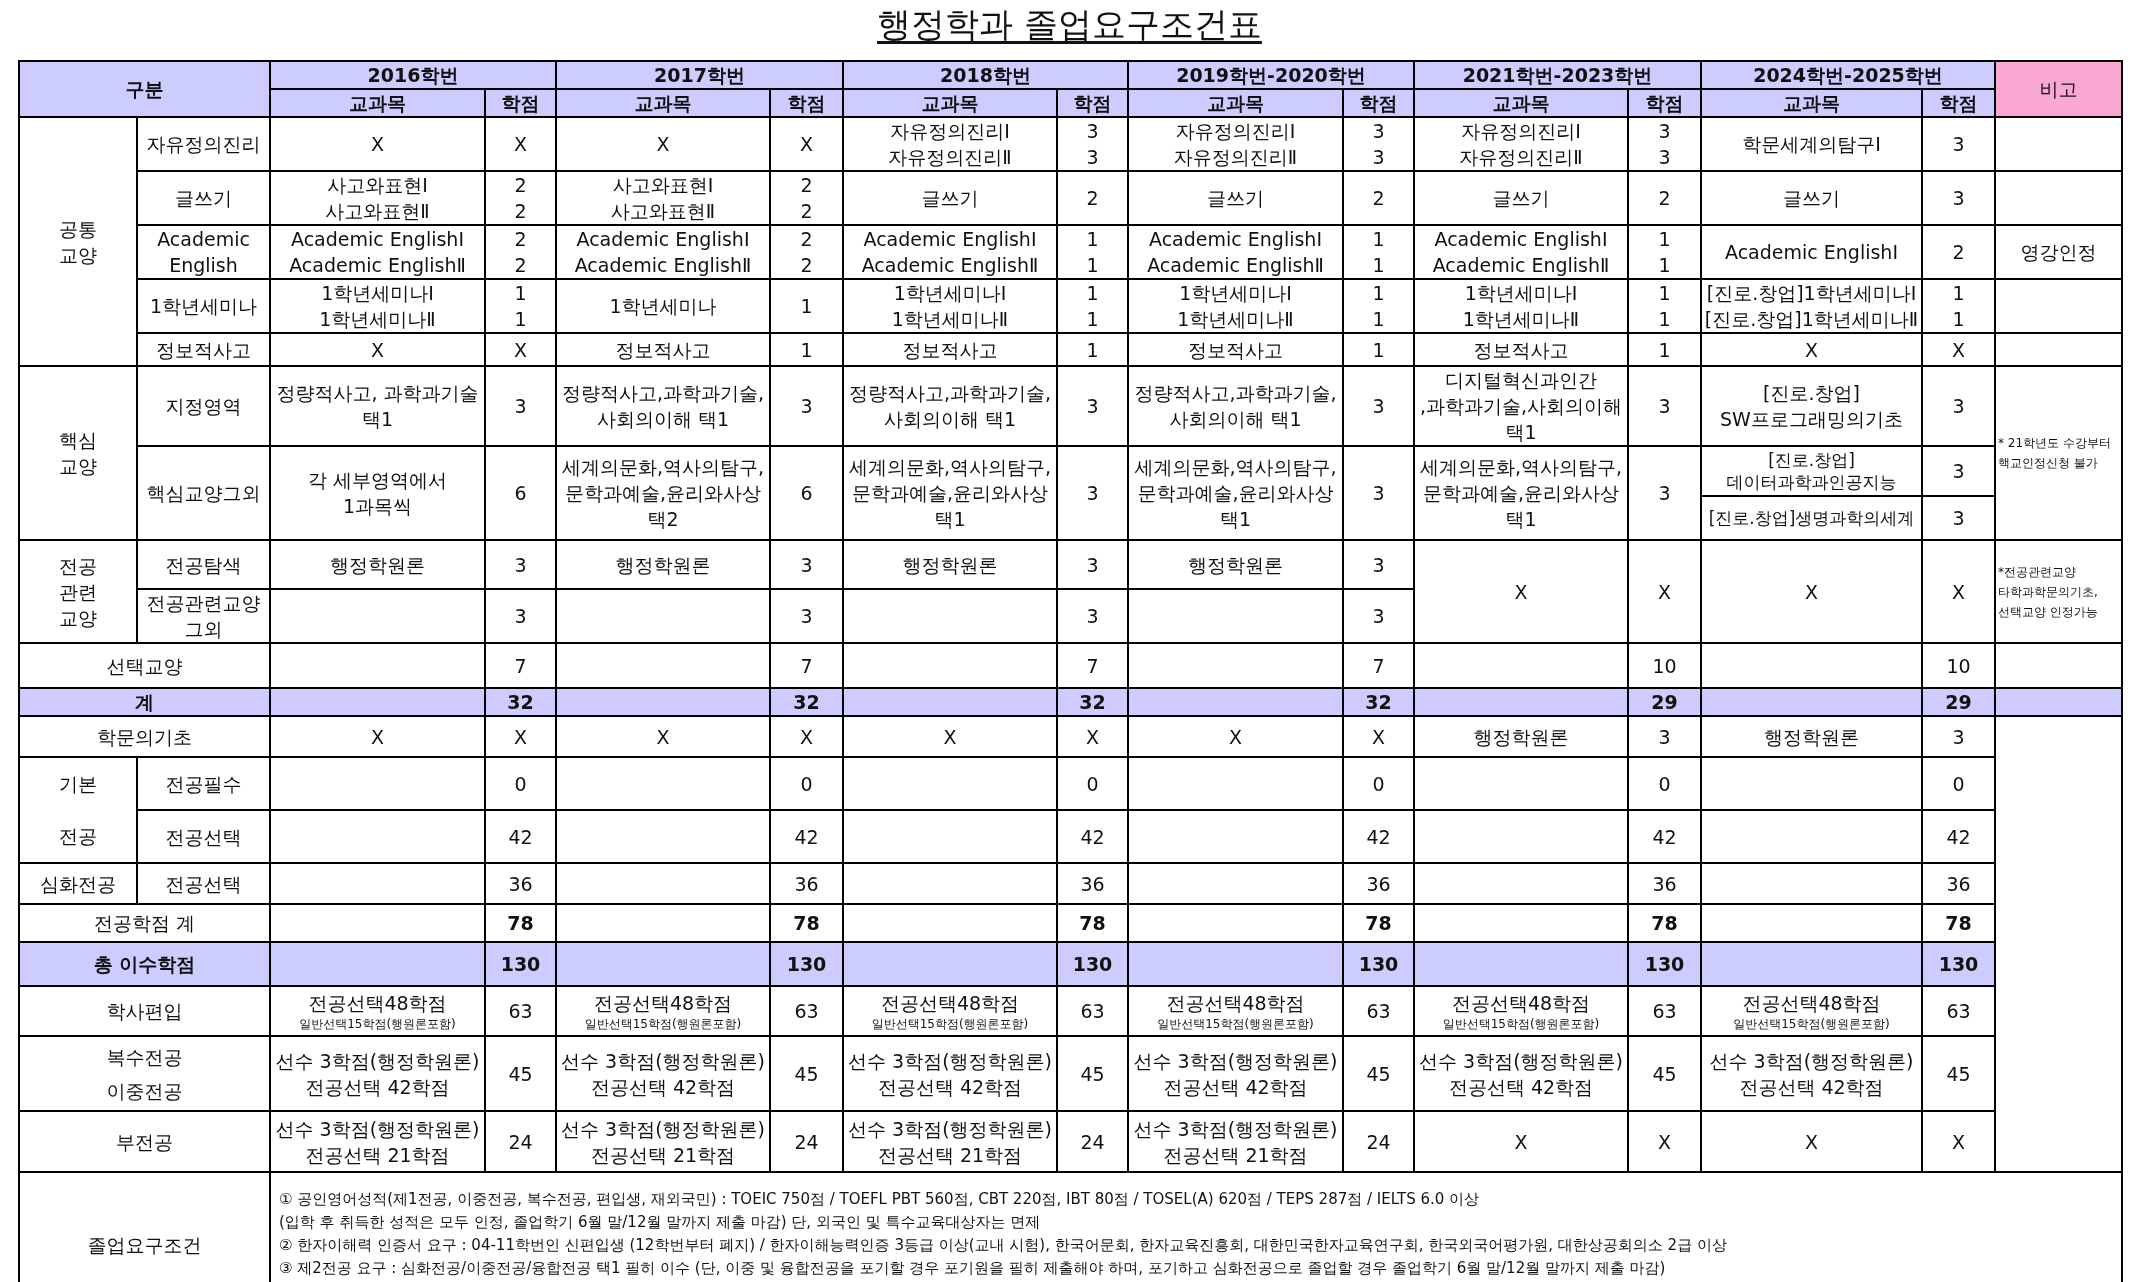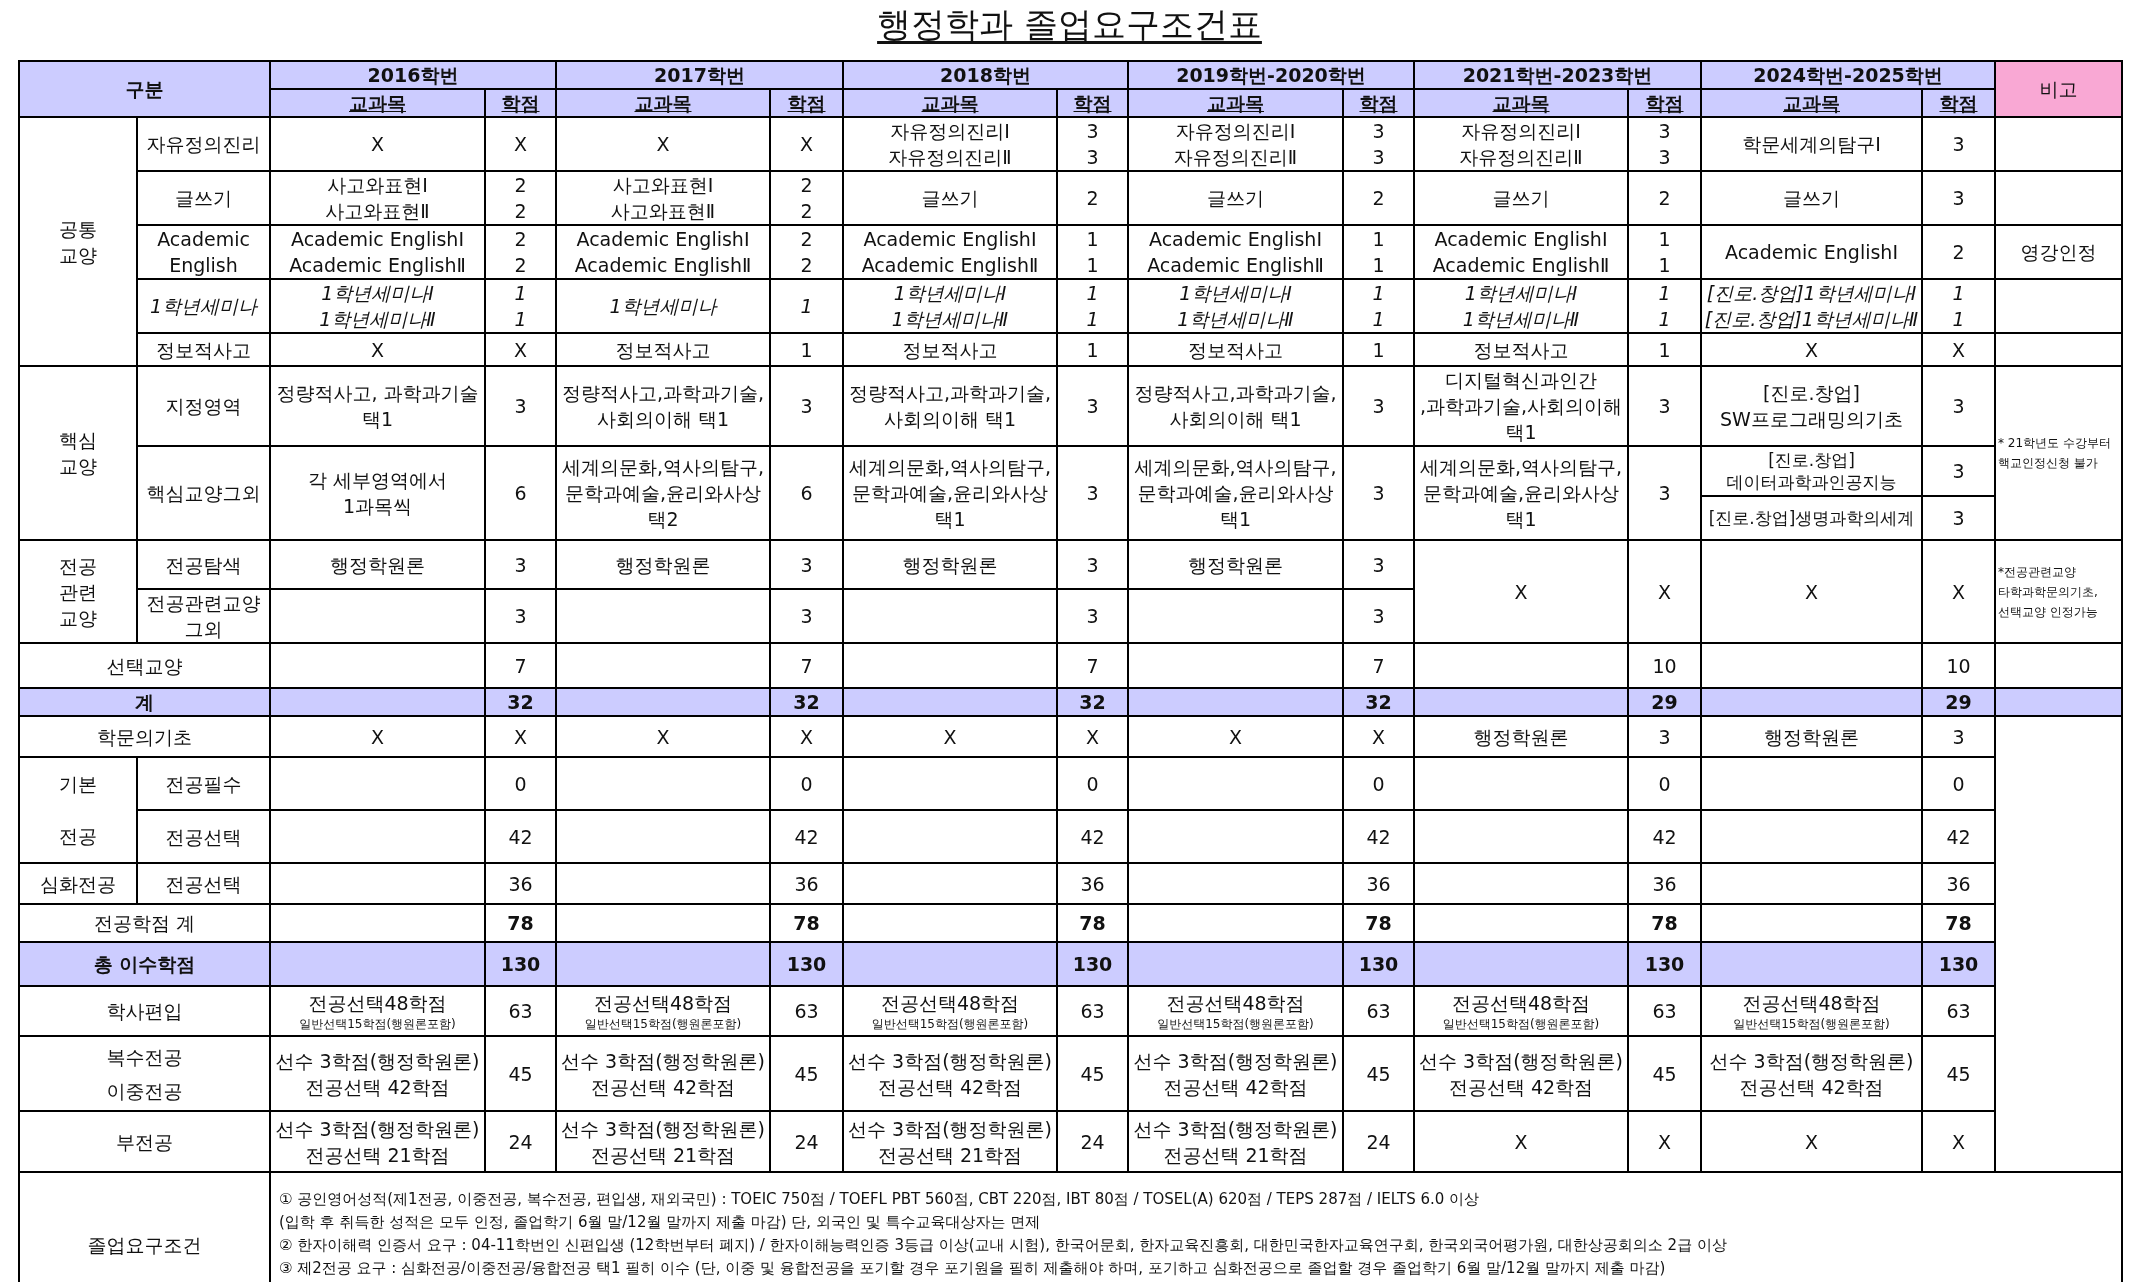--- a/index.html
+++ b/index.html
@@ -47,21 +47,21 @@
       <tr style="height: 26px;">
         <td colspan="2" rowspan="2" class="hd">구분</td>
         <td colspan="2" class="hd">2016학번</td>
         <td colspan="2" class="hd">2017학번</td>
         <td colspan="2" class="hd">2018학번</td>
         <td colspan="2" class="hd">2019학번-2020학번</td>
         <td colspan="2" class="hd">2021학번-2023학번</td>
         <td colspan="2" class="hd">2024학번-2025학번</td>
         <td rowspan="2" class="hdn">비고</td>
       </tr>
-      <tr style="height: 26px; text-decoration: underline;">
+      <tr style="height: 26px;">
         <td class="hd">교과목</td>
         <td class="hd">학점</td>
         <td class="hd">교과목</td>
         <td class="hd">학점</td>
         <td class="hd">교과목</td>
         <td class="hd">학점</td>
         <td class="hd">교과목</td>
         <td class="hd">학점</td>
         <td class="hd">교과목</td>
         <td class="hd">학점</td>
@@ -132,21 +132,21 @@
         <td>1
 1</td>
         <td>Academic EnglishⅠ
 Academic EnglishⅡ</td>
         <td>1
 1</td>
         <td>Academic EnglishⅠ</td>
         <td>2</td>
         <td>영강인정</td>
       </tr>
-      <tr style="height: 52px; font-style: italic;">
+      <tr style="height: 52px;">
         <td>1학년세미나</td>
         <td>1학년세미나Ⅰ
 1학년세미나Ⅱ</td>
         <td>1
 1</td>
         <td>1학년세미나</td>
         <td>1</td>
         <td>1학년세미나Ⅰ
 1학년세미나Ⅱ</td>
         <td>1

